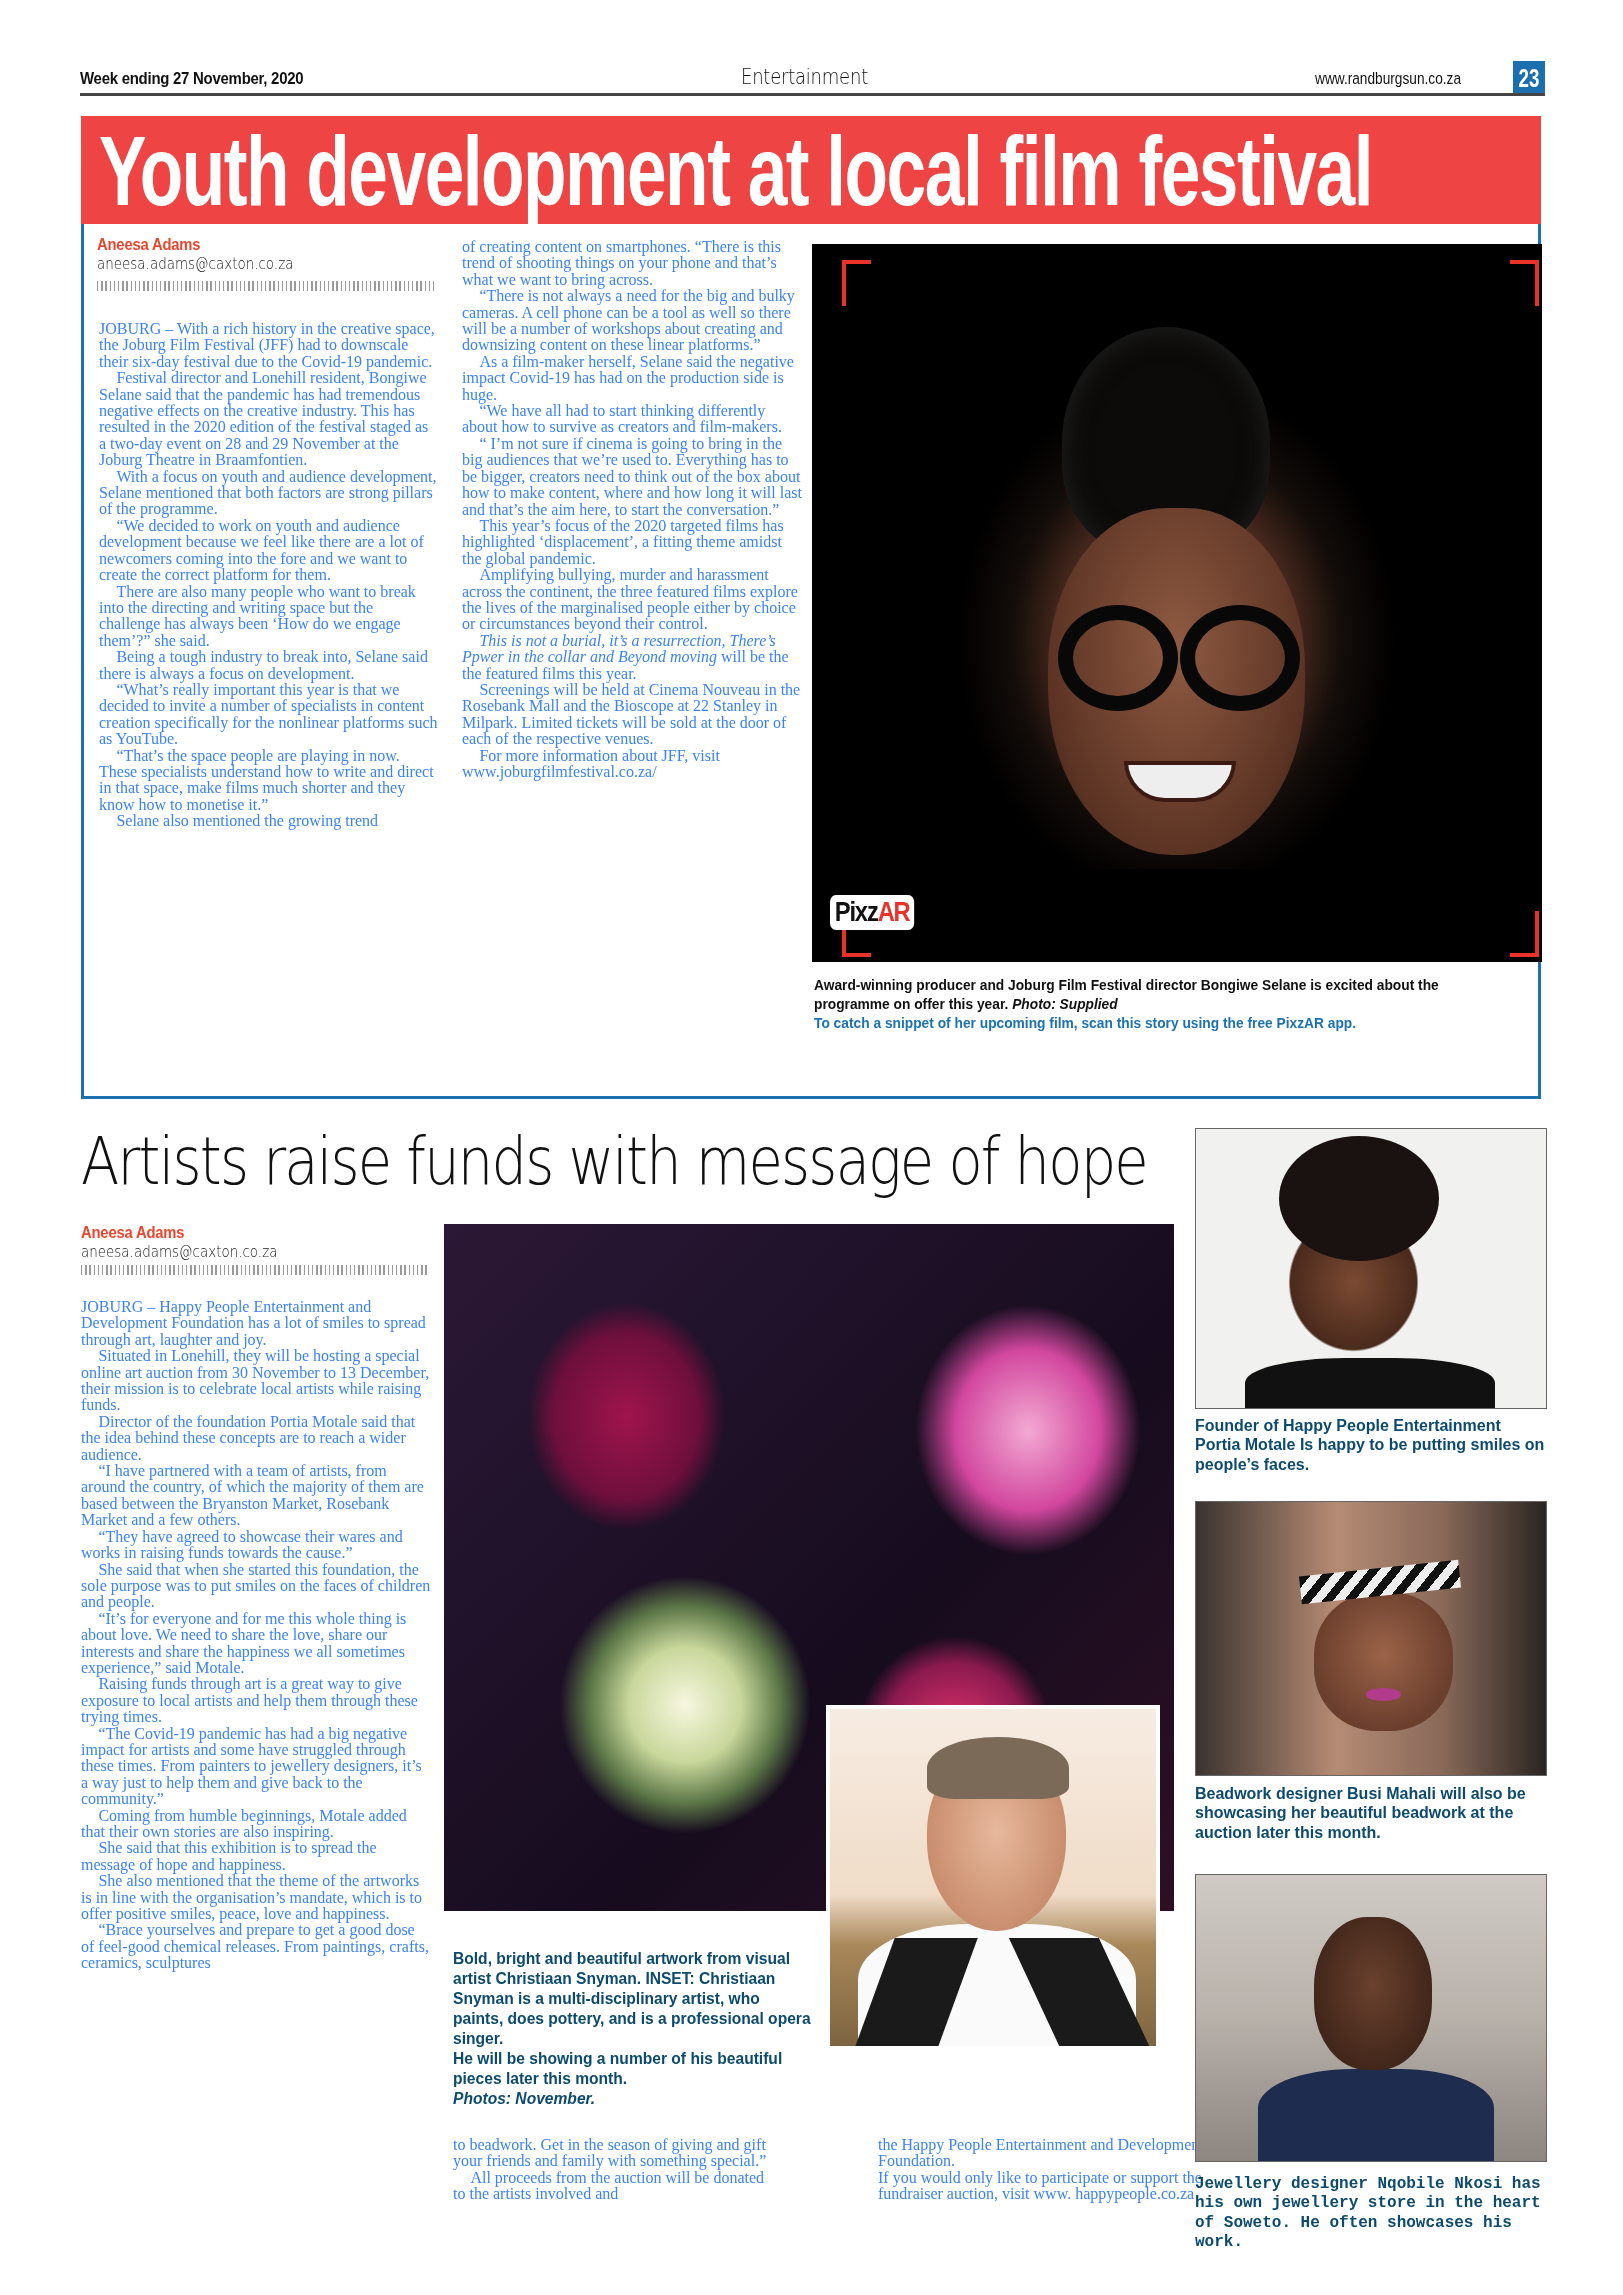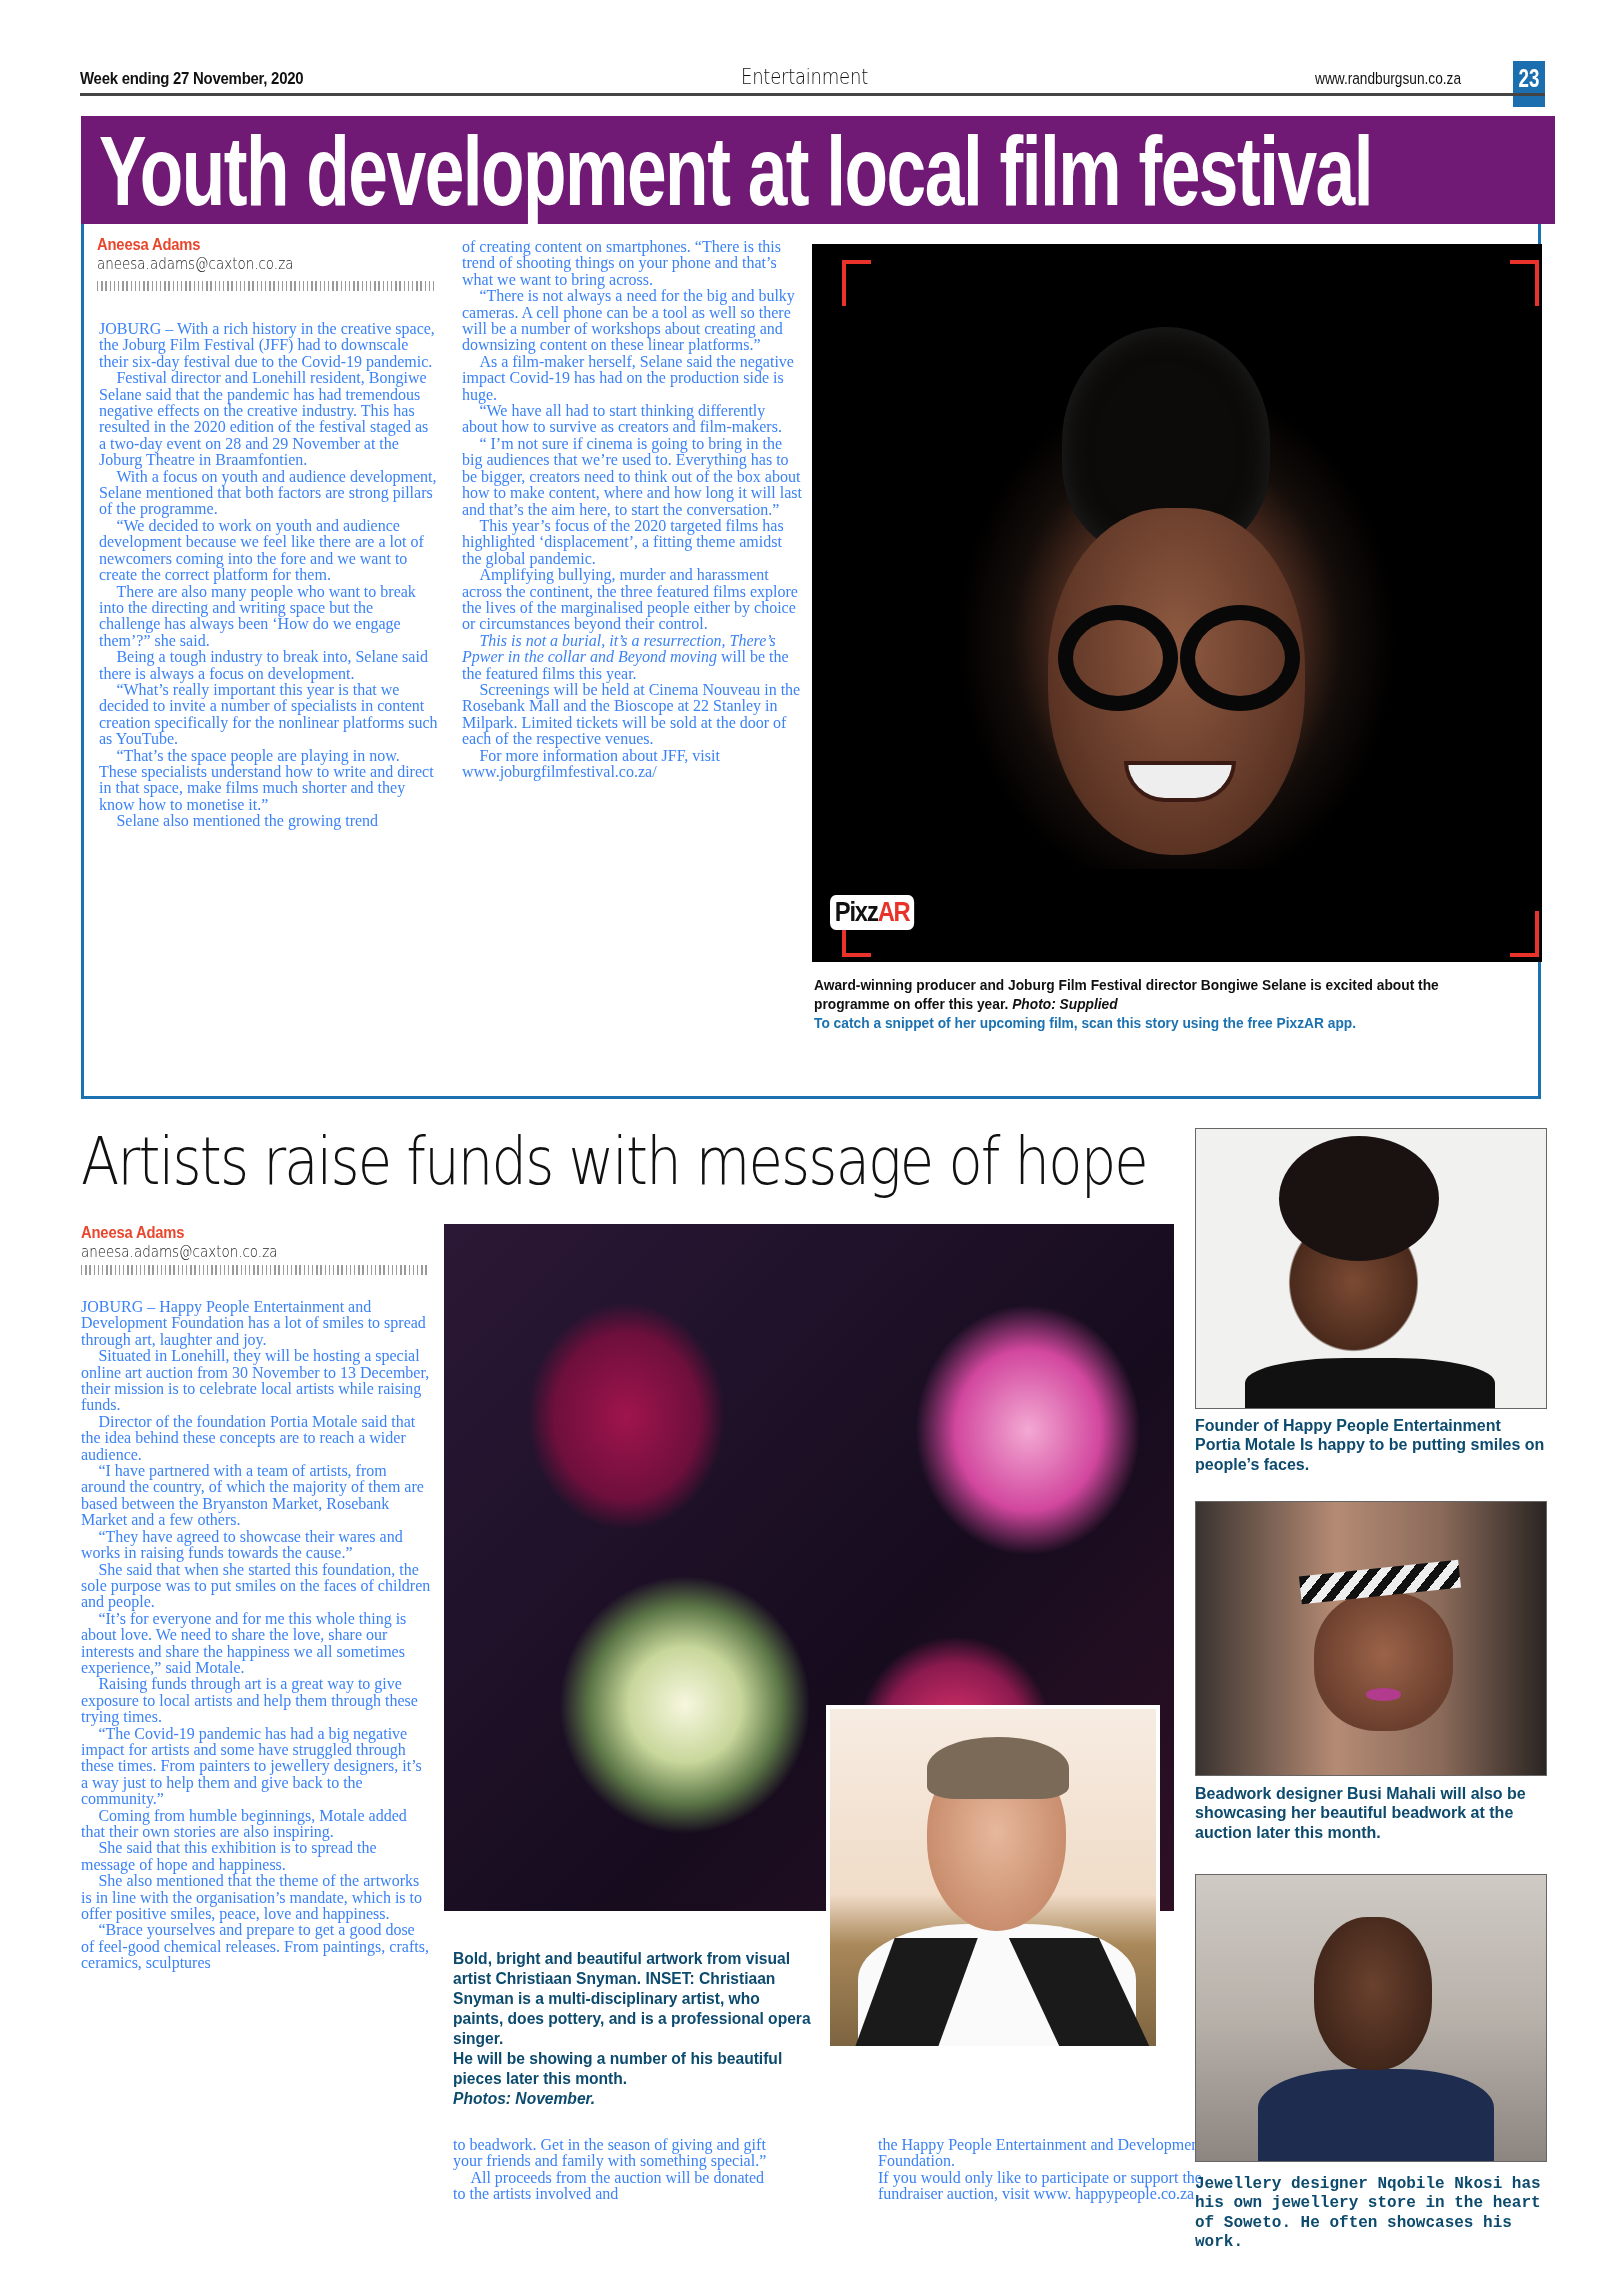--- a/index.html
+++ b/index.html
@@ -2,27 +2,27 @@
 <html style="font-size:11px"><head>
 <meta charset="utf-8">
 <style>
   html, body { margin:0; padding:0; background:#ffffff; }
   body { width:1624px; height:2295px; position:relative; overflow:hidden; color:#111; }
 
   
   .hdr-left { position:absolute; left:80px; top:68px; font:bold 17.4px "Liberation Sans",sans-serif; letter-spacing:-0.3px; transform:scaleX(0.86); transform-origin:left; }
   .hdr-mid { position:absolute; left:741px; top:64px; font:22px "DejaVu Sans",sans-serif; font-weight:300; transform:scaleX(0.82); transform-origin:left; letter-spacing:-0.3px; }
   .hdr-url { position:absolute; left:1315px; top:69px; font:16.7px "Liberation Sans",sans-serif; transform:scaleX(0.82); transform-origin:left; }
-  .hdr-page { position:absolute; left:1513px; top:61px; width:32px; height:46px; background:#1c6fae; color:#fff; font:bold 25px "Liberation Sans",sans-serif; text-align:center; line-height:35px; }
+  .hdr-page { position:absolute; left:1513px; top:61px; width:32px; height:35px; background:#1c6fae; color:#fff; font:bold 25px "Liberation Sans",sans-serif; text-align:center; line-height:35px; }
   .hdr-page span { display:inline-block; transform:scaleX(0.75); }
   .hdr-rule { position:absolute; left:80px; top:93px; width:1465px; height:2.8px; background:#444; }
 
   
   .box1 { position:absolute; left:81px; top:116px; width:1460px; height:983px; border:3.5px solid #1c72b0; box-sizing:border-box; }
-  .banner { position:absolute; left:81px; top:116px; width:1460px; height:108px; background:#701a75; overflow:hidden;padding-left:14px; }
+  .banner { position:absolute; left:81px; top:116px; width:1460px; height:108px; background:#ef4444; overflow:hidden; }
   .banner h1 { margin:0; position:absolute; left:18px; top:2.8px; color:#fff; font:bold 99px "Liberation Sans",sans-serif; letter-spacing:-2.1px; white-space:nowrap; transform:scaleX(0.72); transform-origin:left top; line-height:104px; }
 
   .byline-name { position:absolute; font:bold 17.4px "Liberation Sans",sans-serif; color:#e8472d; transform:scaleX(0.85); transform-origin:left; letter-spacing:-0.2px; }
   .byline-email { position:absolute; font:15.3px "DejaVu Sans",sans-serif; font-weight:300; color:#222; transform:scaleX(0.88); transform-origin:left; }
   .byline-rule { position:absolute; height:9.7px; background:repeating-linear-gradient(90deg,#9a9a9a 0 1.4px,transparent 1.4px 4.2px); }
 
   .col { position:absolute; font-family:"Liberation Serif","DejaVu Serif",serif; font-size:16px; line-height:16.4px; color:#3b82f6; }
   .col p { margin:0; text-indent:17.4px; }
   .col p.first { text-indent:0; }
   .col .it { font-style:italic; }

